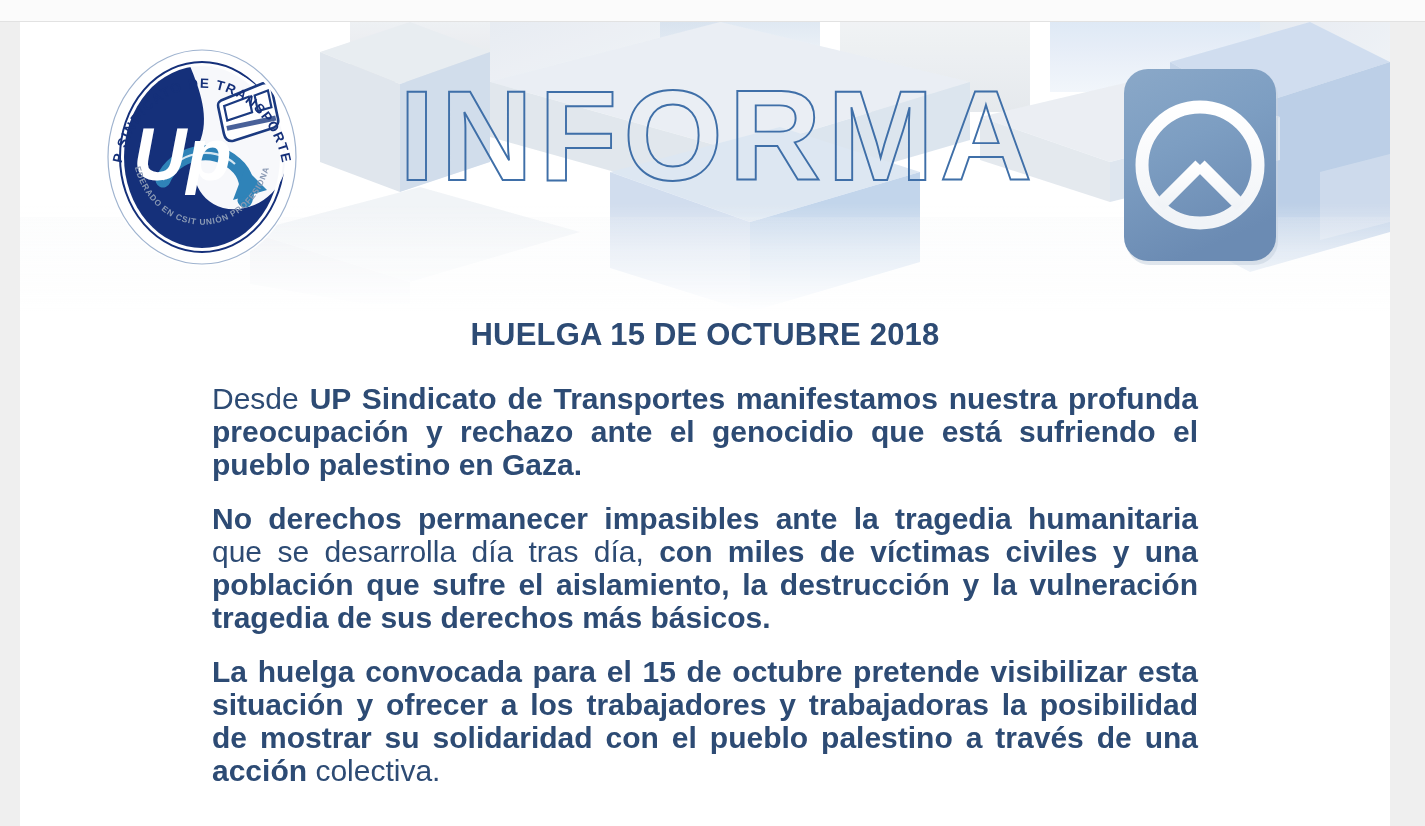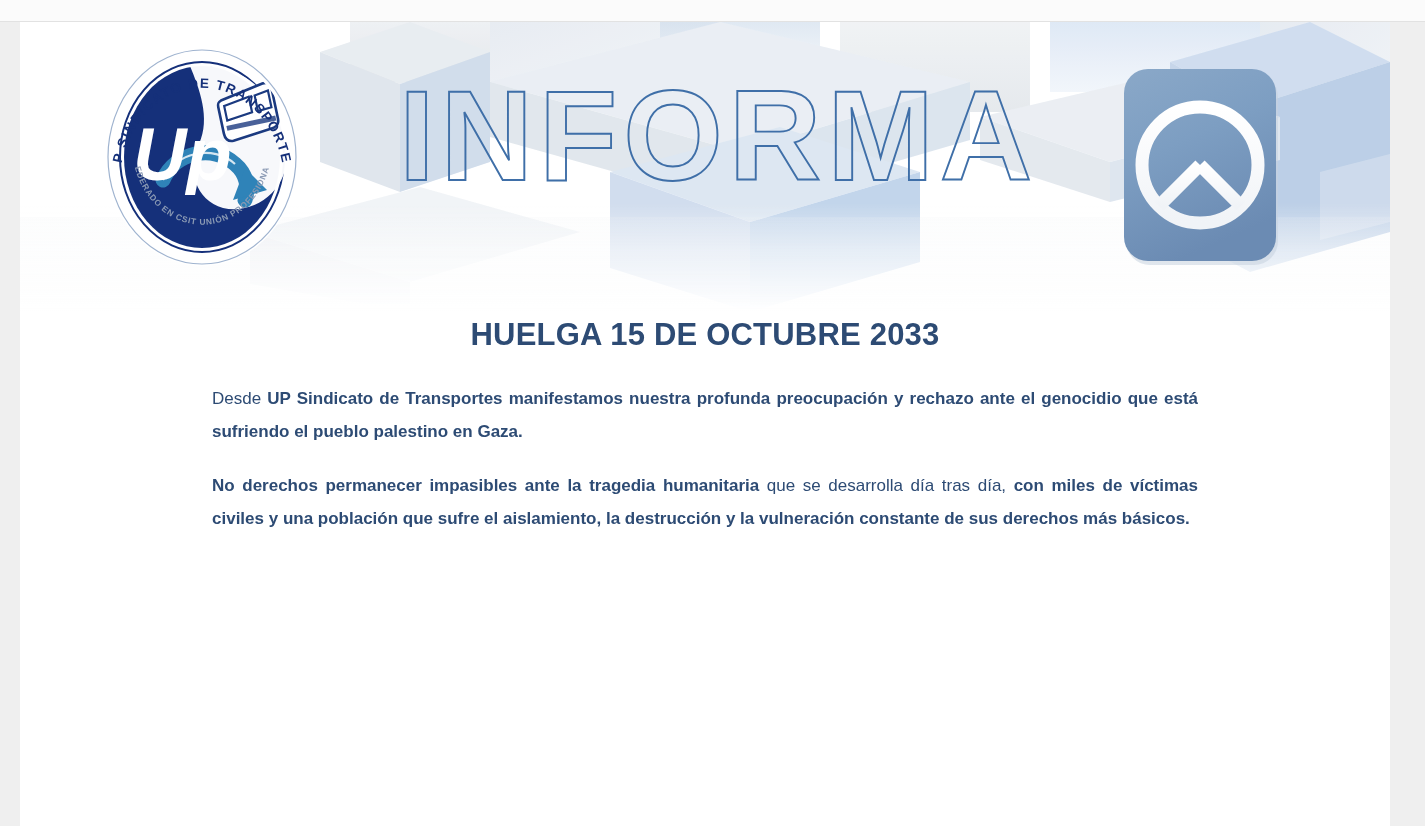--- a/index.html
+++ b/index.html
@@ -52,21 +52,21 @@
     text-align:center;
     font-size:31px; font-weight:bold;
     color:#2d4b74;
     letter-spacing:0.2px;
   }
   .content{
     position:absolute; left:192px; top:360px; width:986px;
   }
   .para{
     color:#2d4b74;
-    font-size:17px;
+    font-size:30px;
     line-height:33px;
     text-align:justify;
     margin-bottom:21px;
     font-weight:normal;
   }
   .para b{ font-weight:bold; }
   .clip-last{ max-height:22px; overflow:hidden; }
 </style>
 </head>
 <body>
@@ -206,20 +206,21 @@
       <rect x="18" y="16" width="152" height="192" rx="24" fill="url(#badgeGrad)"></rect>
       <g>
         <circle cx="94" cy="112" r="58" fill="none" stroke="url(#peaceGrad)" stroke-width="13"></circle>
         <line x1="94" y1="54" x2="94" y2="170" stroke="url(#peaceGrad)" stroke-width="13"></line>
         <line x1="94" y1="112" x2="53" y2="153" stroke="url(#peaceGrad)" stroke-width="13"></line>
         <line x1="94" y1="112" x2="135" y2="153" stroke="url(#peaceGrad)" stroke-width="13"></line>
       </g>
     </svg>
   </div>
 
-  <div class="doc-title">HUELGA 15 DE OCTUBRE 2033</div>
+  <div class="doc-title">HUELGA 15 DE OCTUBRE 2018</div>
 
   <div class="content">
     <p class="para"><span>Desde </span><b>UP Sindicato de Transportes manifestamos nuestra profunda preocupación y rechazo ante el genocidio que está sufriendo el pueblo palestino en Gaza.</b></p>
-    <p class="para"><b>No derechos permanecer impasibles ante la tragedia humanitaria</b><span> que se desarrolla día tras día, </span><b>con miles de víctimas civiles y una población que sufre el aislamiento, la destrucción y la vulneración constante de sus derechos más básicos.</b></p>
+    <p class="para"><b>No derechos permanecer impasibles ante la tragedia humanitaria</b><span> que se desarrolla día tras día, </span><b>con miles de víctimas civiles y una población que sufre el aislamiento, la destrucción y la vulneración tragedia de sus derechos más básicos.</b></p>
+    <p class="para"><b>La huelga convocada para el 15 de octubre pretende visibilizar esta situación y ofrecer a los trabajadores y trabajadoras la posibilidad de mostrar su solidaridad con el pueblo palestino a través de una acción</b><span> colectiva.</span></p>
   </div>
 
 </div>
 
 </body></html>

